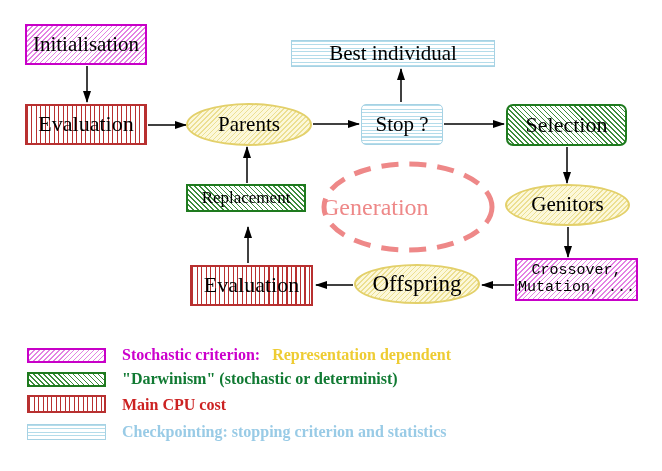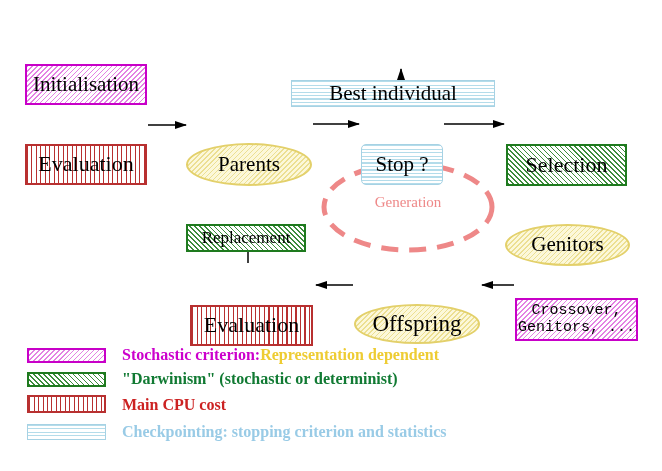--- a/index.html
+++ b/index.html
@@ -2,21 +2,21 @@
 <html><head>
 <meta charset="utf-8">
 <style>
   html,body{margin:0;padding:0;background:#ffffff;}
   #canvas{
     position:relative;width:662px;height:471px;background:#ffffff;overflow:hidden;
     font-family:"Liberation Serif","DejaVu Serif",serif;
   }
   .node{
     position:absolute;display:flex;align-items:center;justify-content:center;
-    box-sizing:border-box;color:#000;text-align:right;line-height:1.1;margin-top:40px;
+    box-sizing:border-box;color:#000;text-align:right;line-height:1.1;
   }
   
   .hatch-magenta{
     border:2px solid #c800c8;background-color:#fff;
     background-image:repeating-linear-gradient(135deg,#e382e3 0,#e382e3 1px,rgba(0,0,0,0) 1px,rgba(0,0,0,0) 3.5px);
   }
   .stripe-red{
     border:2px solid #b83030;background-color:#fff;
     background-image:repeating-linear-gradient(90deg,#b83030 0,#b83030 1px,rgba(0,0,0,0) 1px,rgba(0,0,0,0) 4.5px);
   }
@@ -28,28 +28,28 @@
     border:1.5px solid #a6d2e4;background-color:#fff;
     background-image:repeating-linear-gradient(180deg,#b4dcea 0,#b4dcea 1px,rgba(0,0,0,0) 1px,rgba(0,0,0,0) 3.5px);
   }
   .ellipse-yellow{
     border:2px solid #e3d06a;border-radius:50%;background-color:#fcf8da;
     background-image:repeating-linear-gradient(135deg,#ecdf92 0,#ecdf92 1px,rgba(0,0,0,0) 1px,rgba(0,0,0,0) 3.5px);
   }
   .rounded{border-radius:5px;}
   svg.layer{position:absolute;left:0;top:0;pointer-events:none;}
   .gen-label{
-    position:absolute;left:322px;top:194px;width:172px;text-align:center;
-    font-size:15px;color:#ee8888;
+    position:absolute;left:322px;top:194px;width:172px;
+    font-size:24px;color:#ee8888;
   }
   
   .lg-swatch{position:absolute;left:27px;width:79px;box-sizing:border-box;}
   .lg-text{position:absolute;left:122px;font-size:16px;font-weight:bold;white-space:nowrap;}
   .t-magenta{color:#cc00cc;}
-  .t-gold{color:#eecc33;margin-left:0;}
+  .t-gold{color:#eecc33;margin-left:12px;}
   .t-green{color:#117a33;}
   .t-red{color:#cc2222;}
   .t-cyan{color:#99cbe6;}
 </style>
 </head>
 <body>
 
 <div id="canvas">
 
   <svg class="layer" width="662" height="471" viewBox="0 0 662 471">
@@ -77,31 +77,31 @@
   <div class="node hatch-magenta" style="left:25px;top:24px;width:122px;height:41px;font-size:21px;">Initialisation</div>
 
   <div class="node stripe-red" style="left:25px;top:104px;width:122px;height:41px;font-size:22px;">Evaluation</div>
 
   <div class="node stripe-cyan" style="left:291px;top:40px;width:204px;height:27px;font-size:21px;">Best individual</div>
 
   <div class="node ellipse-yellow" style="left:186px;top:103px;width:126px;height:43px;font-size:21px;">Parents</div>
 
   <div class="node stripe-cyan rounded" style="left:361px;top:104px;width:82px;height:41px;font-size:21px;">Stop ?</div>
 
-  <div class="node hatch-green" style="left:506px;top:104px;width:121px;height:42px;font-size:22px;">Selection</div>
+  <div class="node hatch-green" style="left:506px;top:104px;width:121px;height:42px;font-size:22px;border-radius:7px;">Selection</div>
 
   <div class="gen-label">Generation</div>
 
   <div class="node hatch-green" style="left:186px;top:184px;width:120px;height:28px;font-size:17px;">Replacement</div>
 
   <div class="node ellipse-yellow" style="left:505px;top:184px;width:125px;height:42px;font-size:21px;">Genitors</div>
 
   <div class="node hatch-magenta" style="left:515px;top:258px;width:123px;height:43px;font-size:15px;flex-direction:column;font-family:Liberation Mono, monospace;">
     <div>Crossover,</div>
-    <div>Genitors, ...</div>
+    <div>Mutation, ...</div>
   </div>
 
   <div class="node stripe-red" style="left:190px;top:265px;width:123px;height:41px;font-size:22px;">Evaluation</div>
 
   <div class="node ellipse-yellow" style="left:354px;top:264px;width:126px;height:40px;font-size:23px;">Offspring</div>
 
   <div>
     <div class="lg-swatch hatch-magenta" style="top:348px;height:15px;"></div>
     <div class="lg-text" style="top:346px;">
       <span class="t-magenta">Stochastic criterion:</span><span class="t-gold">Representation dependent</span>

